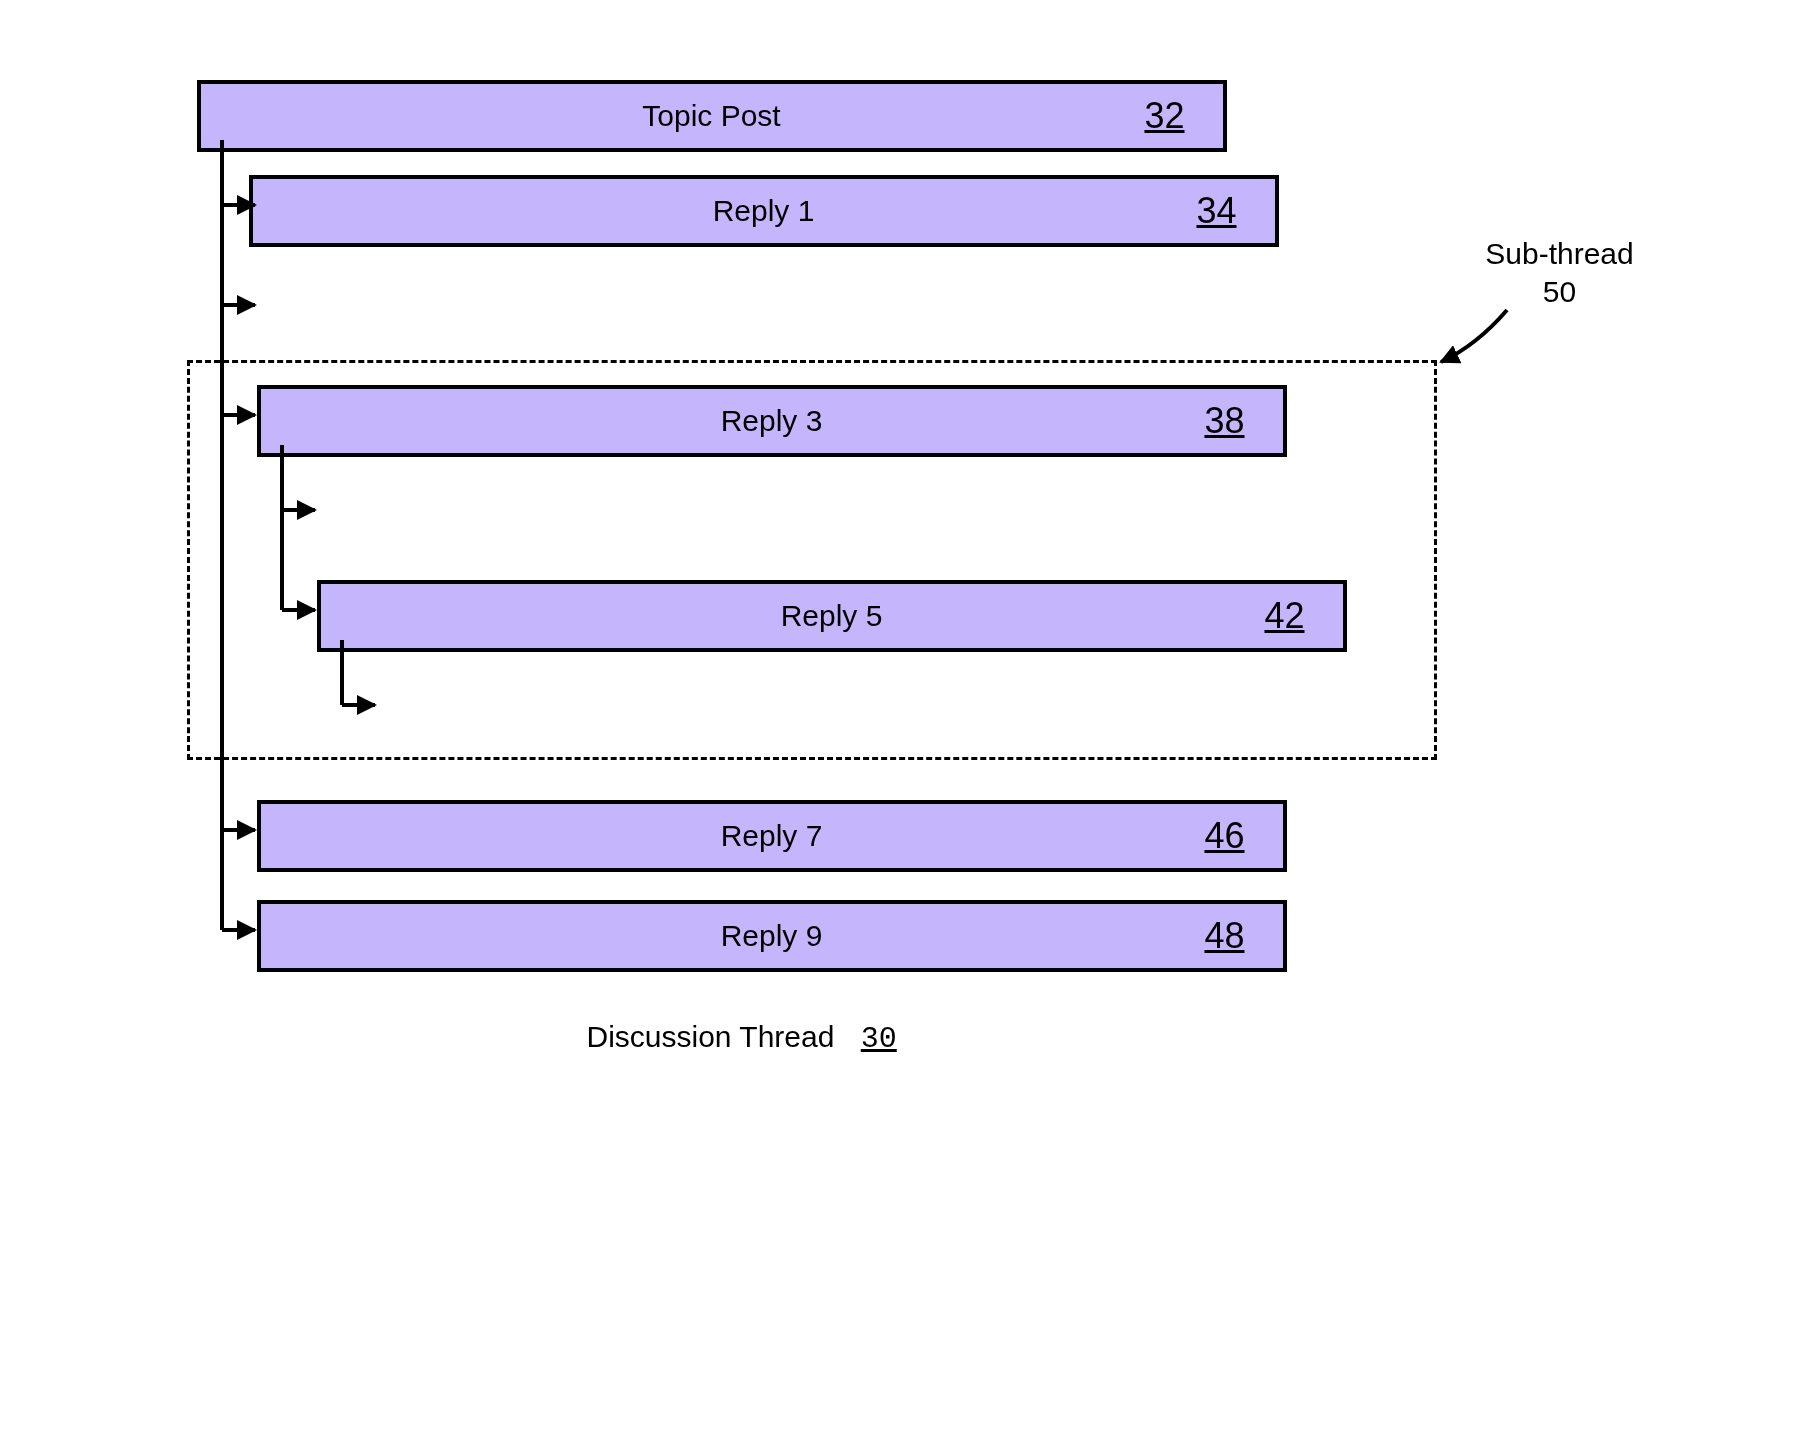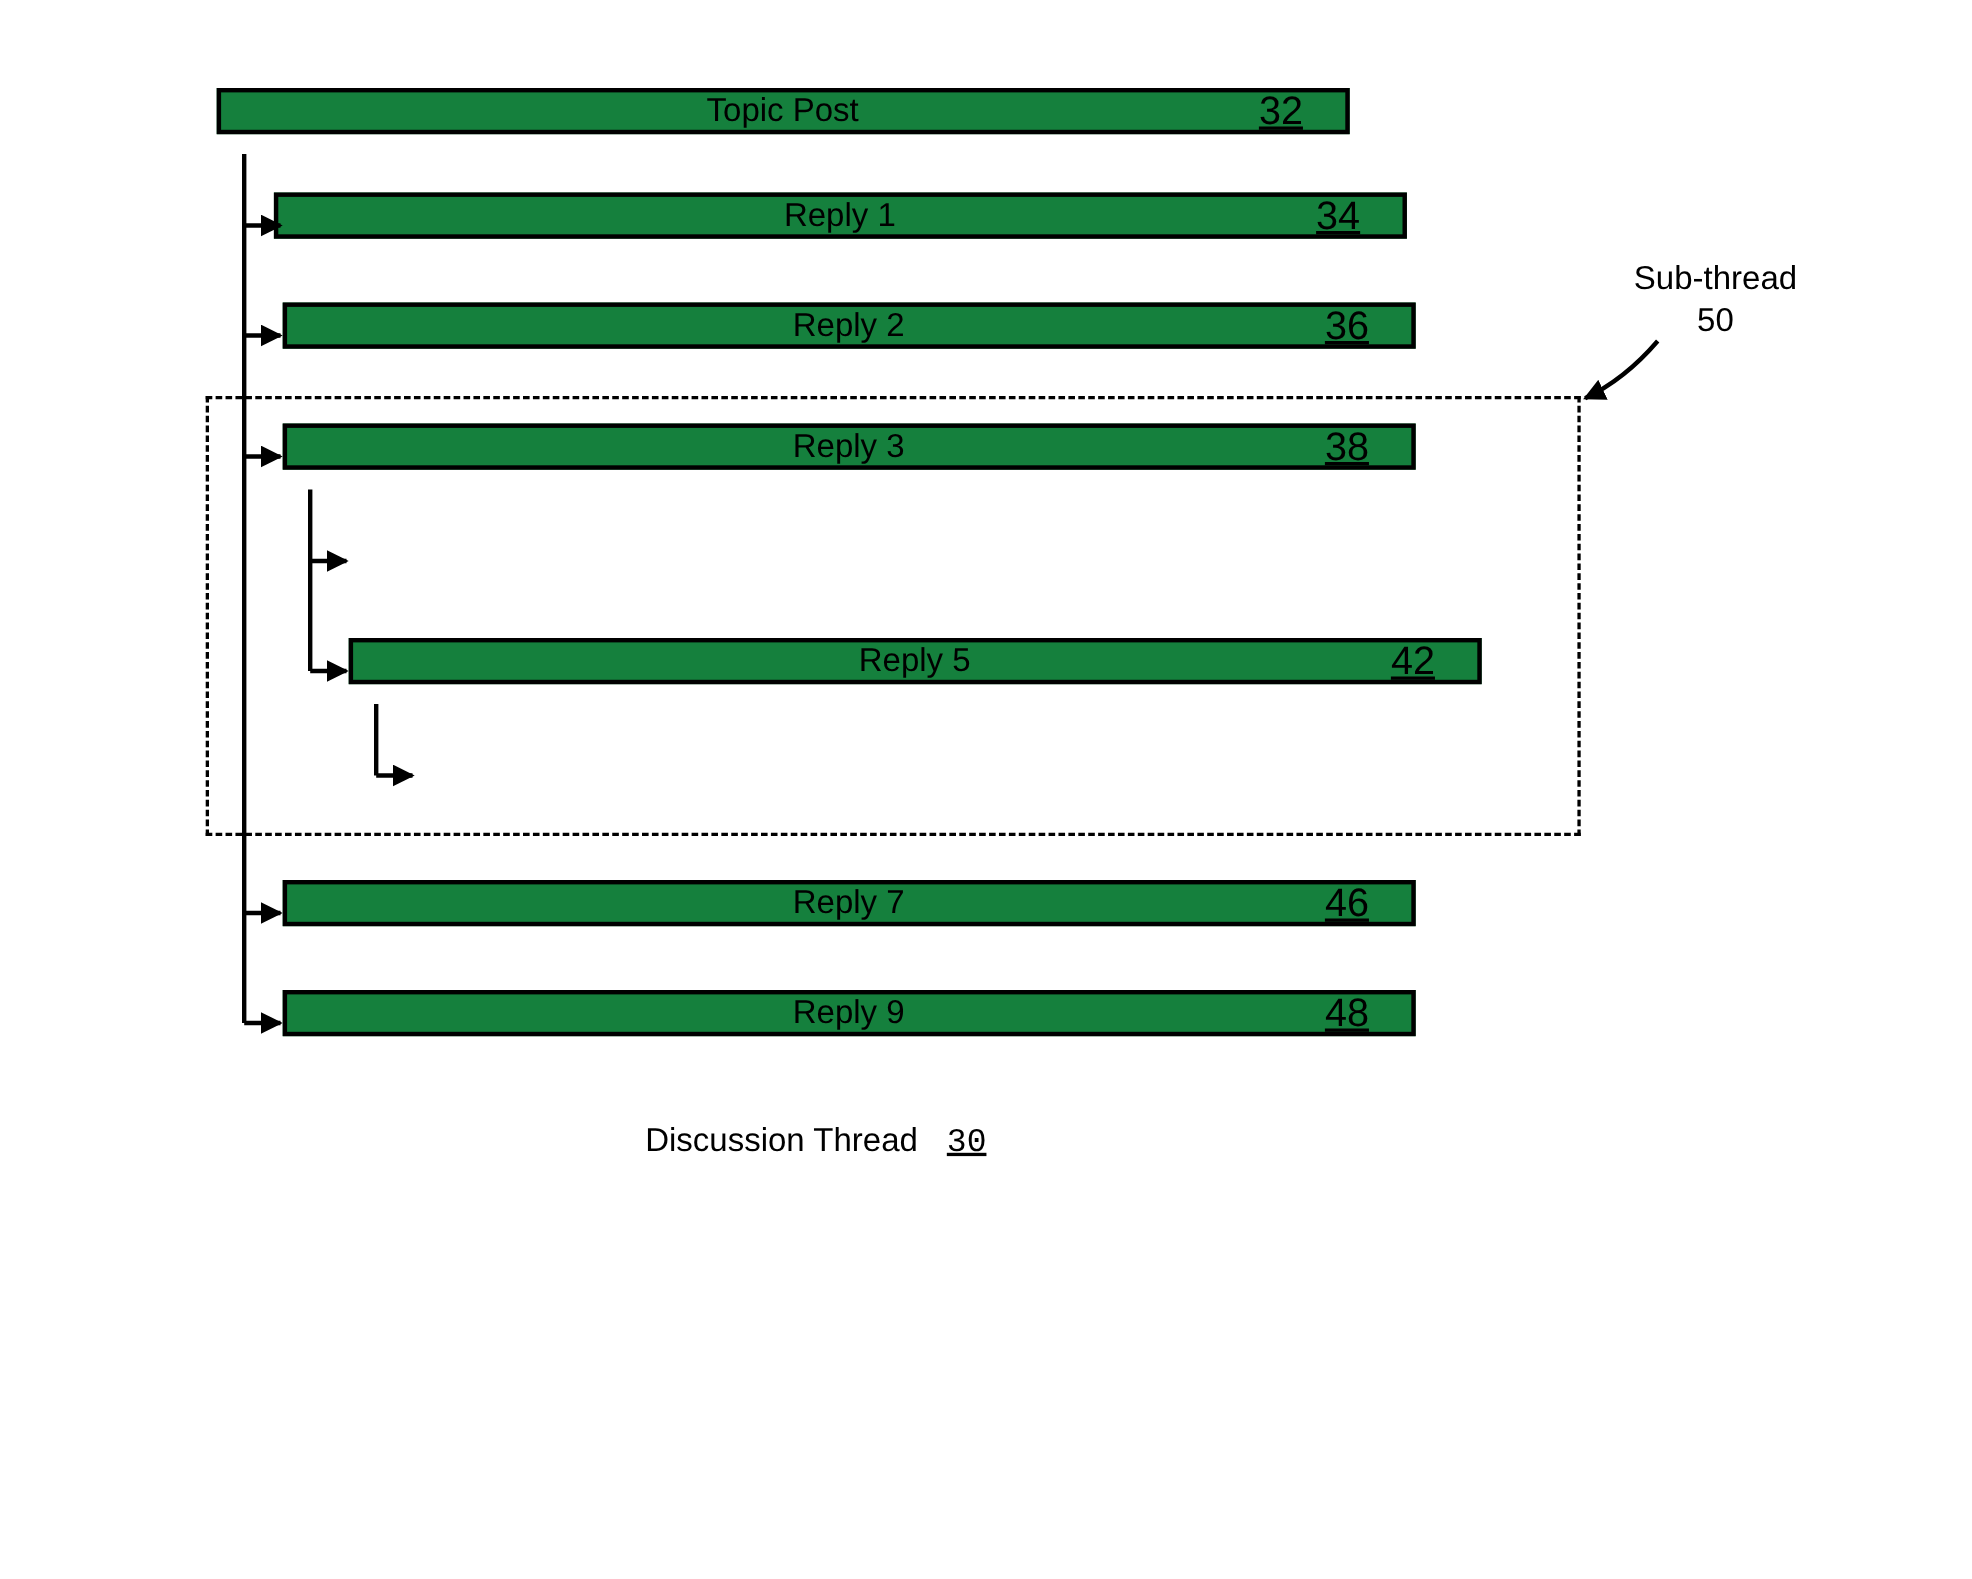--- a/index.html
+++ b/index.html
@@ -10,22 +10,22 @@
   }
   .canvas {
     position: relative;
     width: 1500px;
     height: 1200px;
     margin: 0 auto;
   }
   .node {
     position: absolute;
     border: 4px solid #000;
-    background: #15803d;
-    height: 42px;
+    background: #c4b5fd;
+    height: 72px;
     display: flex;
     align-items: center;
     justify-content: center;
     font-size: 30px;
   }
   .node .label {
     text-align: center;
   }
   .node .ref {
     position: absolute;
@@ -76,24 +76,20 @@
   <div class="node" style="left:50px; top:20px; width:1030px;">
     <span class="label">Topic Post</span>
     <span class="ref">32</span>
   </div>
 
   <div class="node" style="left:102px; top:115px; width:1030px;">
     <span class="label">Reply 1</span>
     <span class="ref">34</span>
   </div>
 
-  <div class="node" style="left:110px; top:215px; width:1030px;">
-    <span class="label">Reply 2</span>
-    <span class="ref">36</span>
-  </div>
 
   <div class="node" style="left:110px; top:325px; width:1030px;">
     <span class="label">Reply 3</span>
     <span class="ref">38</span>
   </div>
 
 
   <div class="node" style="left:170px; top:520px; width:1030px;">
     <span class="label">Reply 5</span>
     <span class="ref">42</span>

